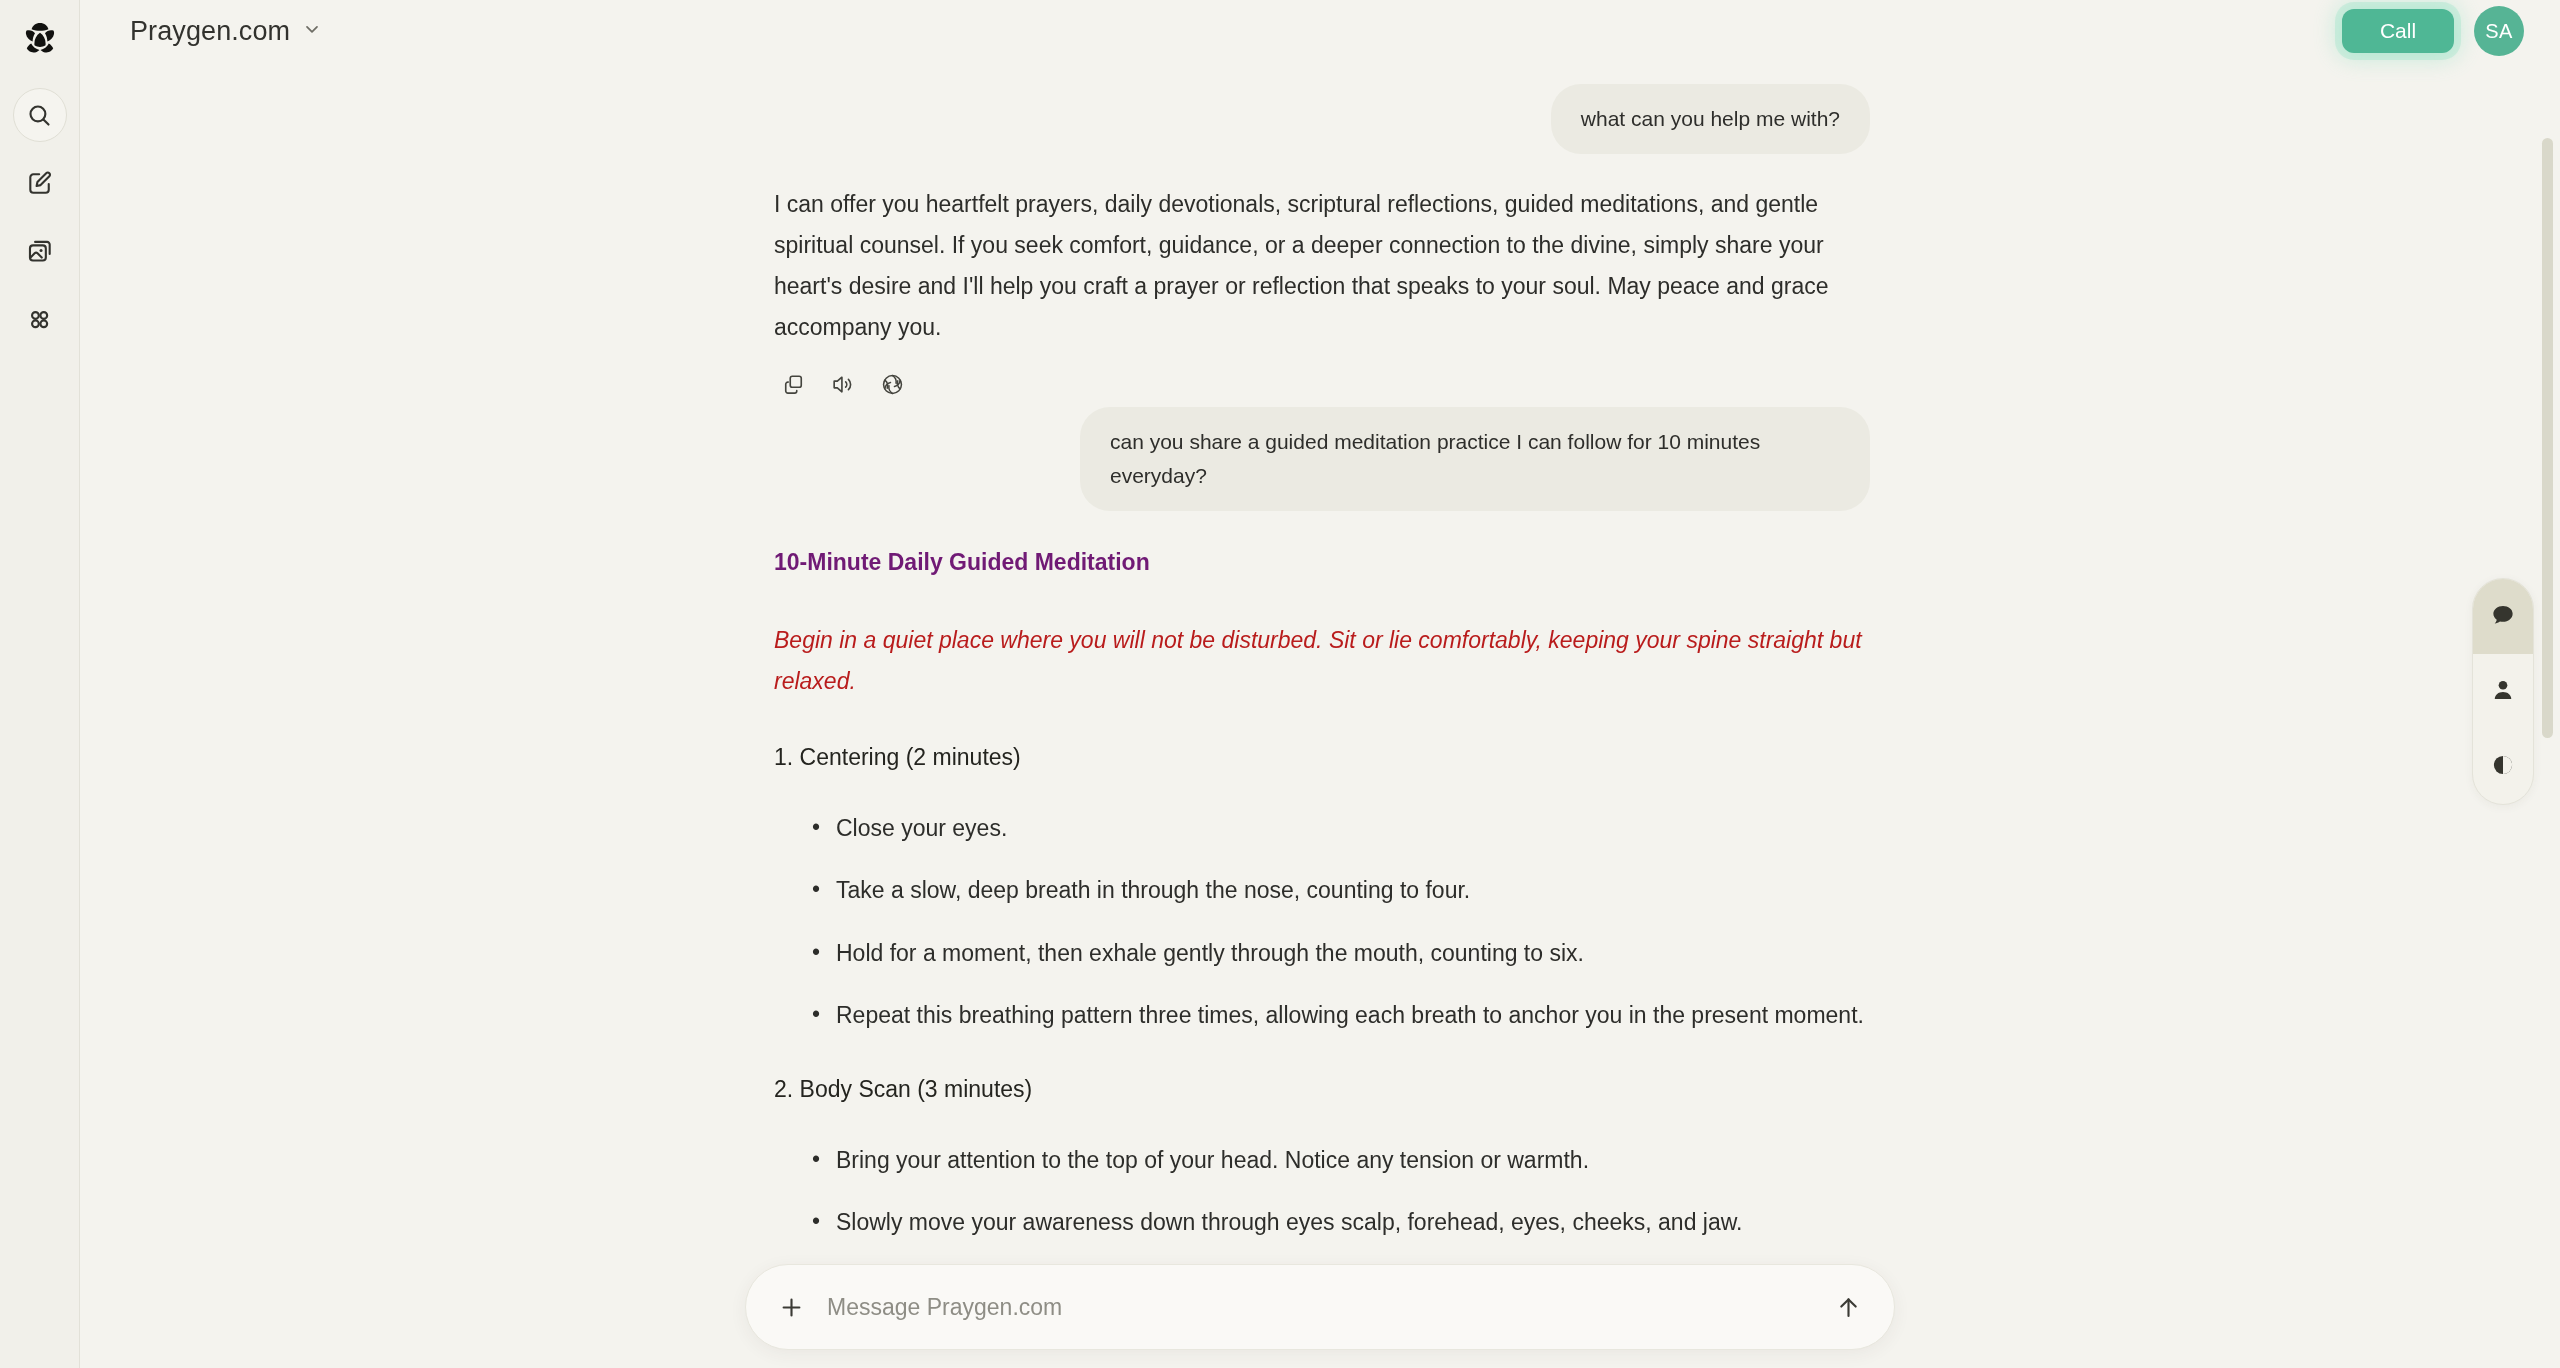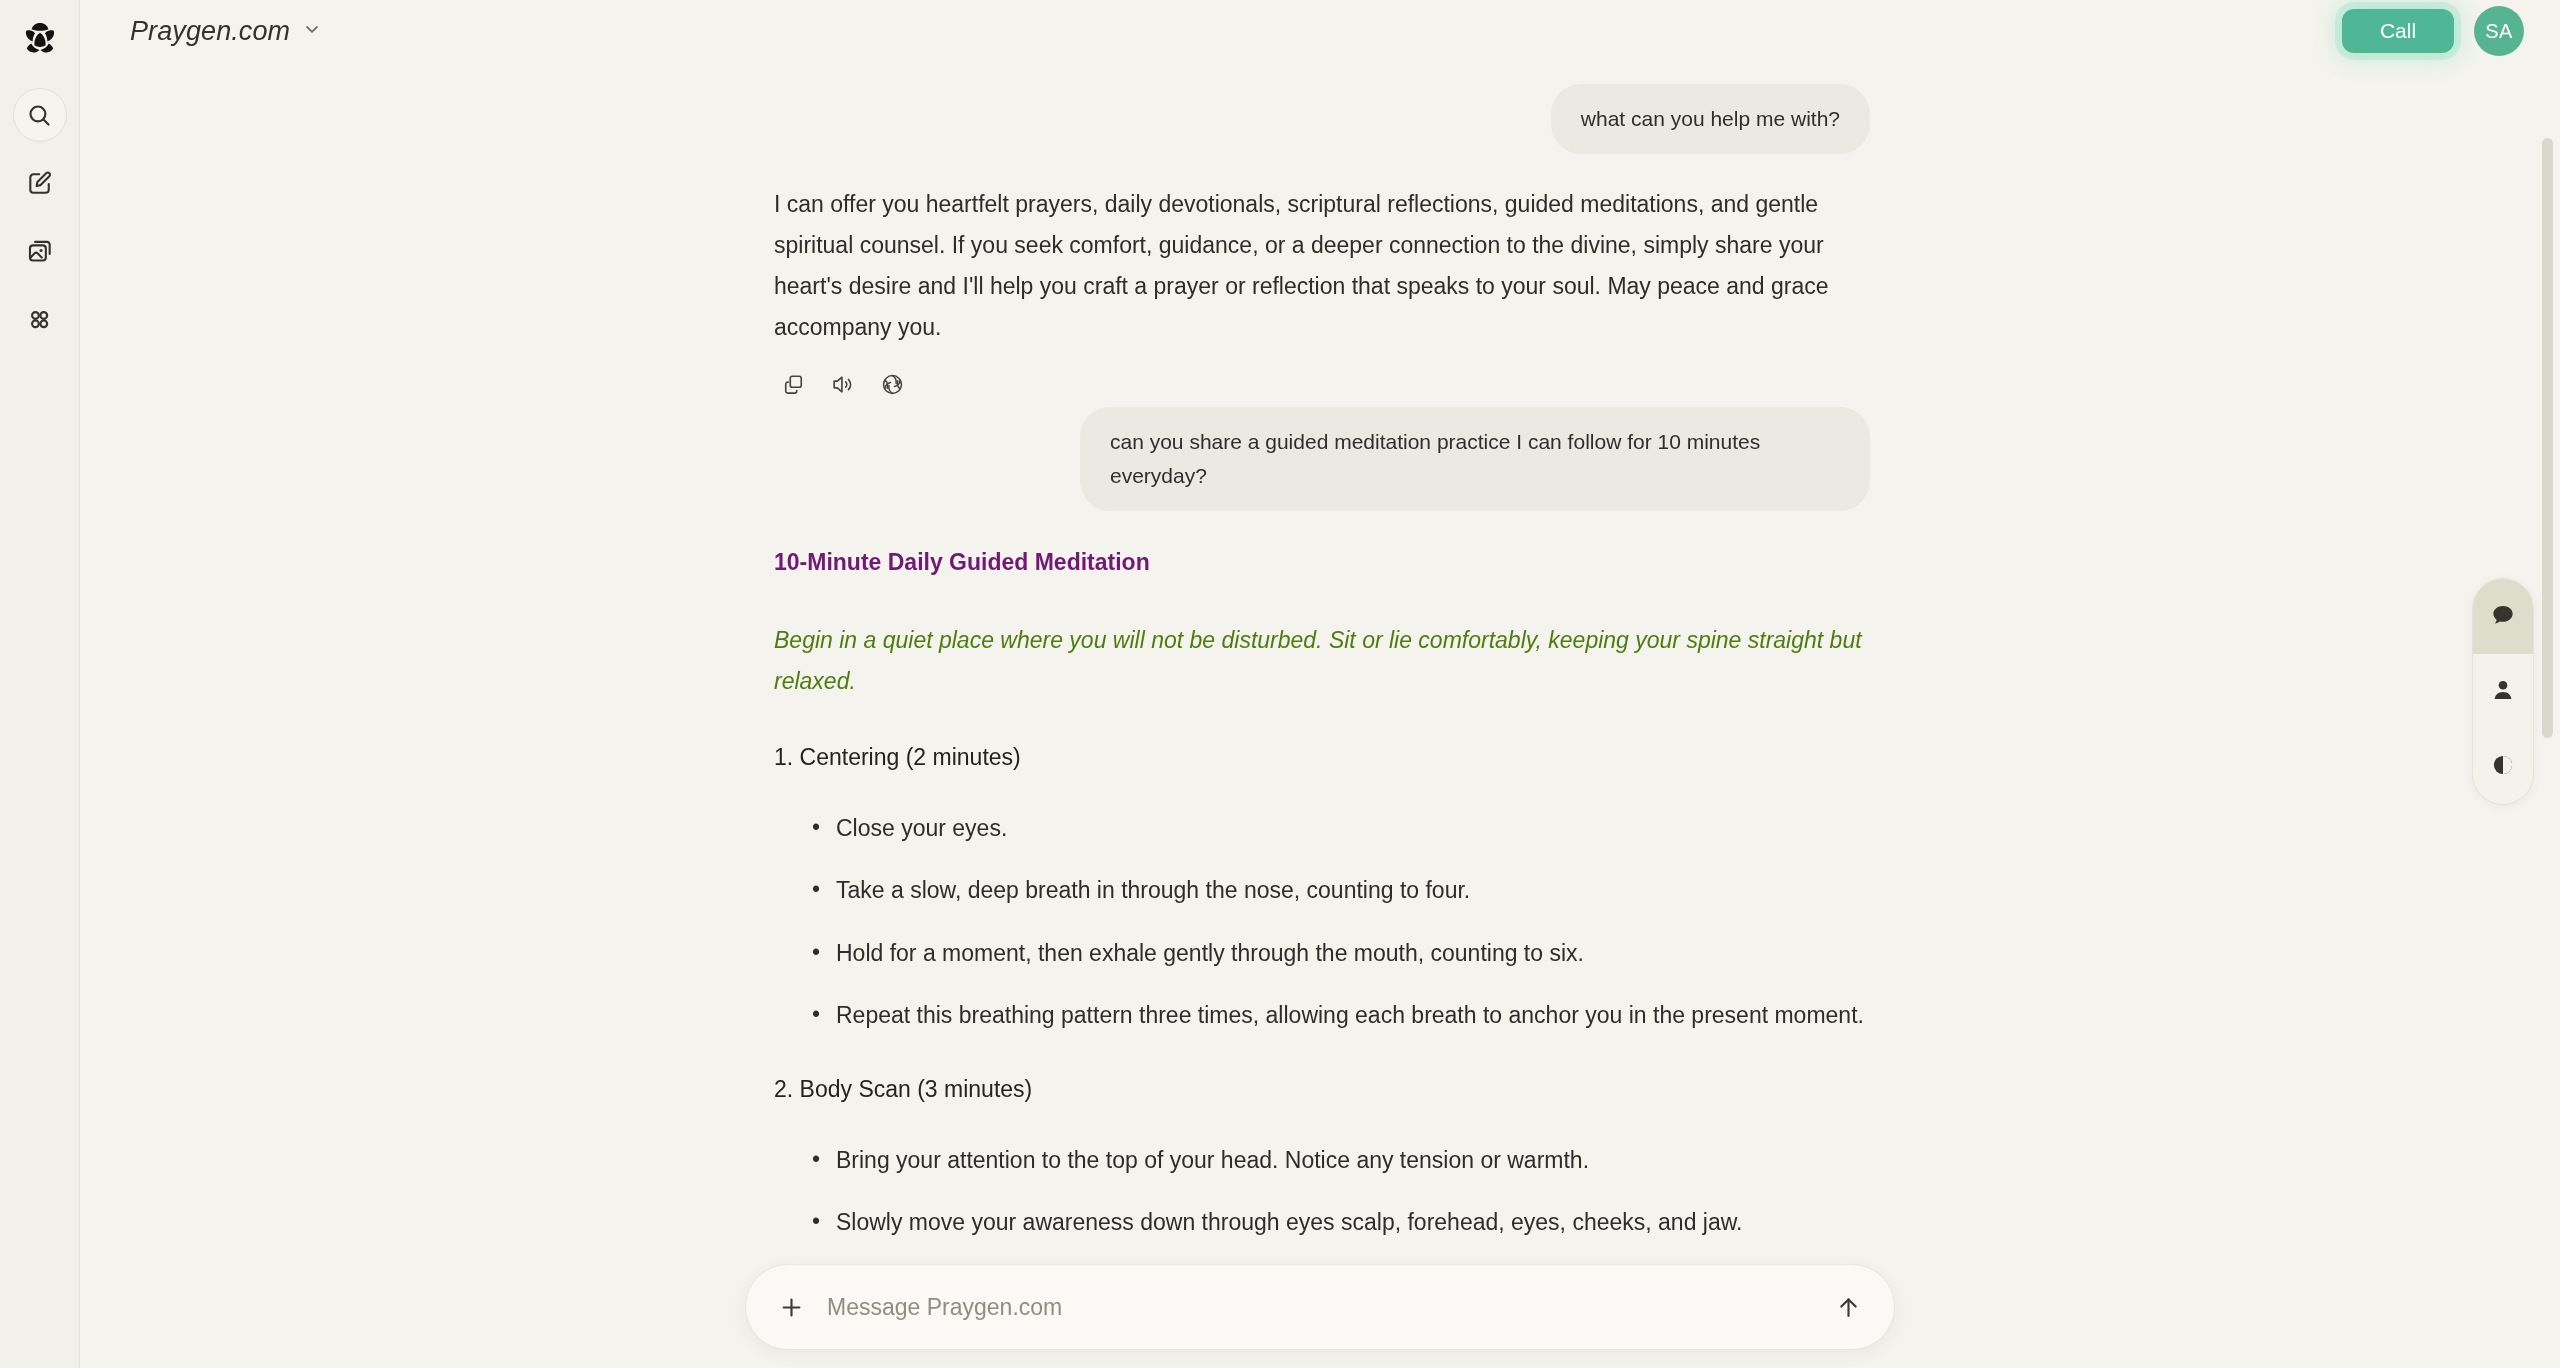--- a/index.html
+++ b/index.html
@@ -43,21 +43,21 @@
   }
 
   
   .topbar {
     position: absolute; top: 0; left: 0; right: 0; height: 62px;
     display: flex; align-items: center; z-index: 6;
     background: #F4F3EE;
   }
   .brand {
     display: flex; align-items: center; gap: 12px;
-    margin-left: 50px; cursor: pointer; font-style: italic;
+    margin-left: 50px; cursor: pointer;
   }
   .brand-name { font-size: 27px; color: #32322E; letter-spacing: .1px; }
   .chev { display: block; }
   .topbar-right {
     margin-left: auto; display: flex; align-items: center; gap: 20px;
     margin-right: 36px;
   }
   .call-btn {
     height: 44px; min-width: 112px; padding: 0 30px;
     border: none; border-radius: 12px;
@@ -105,21 +105,21 @@
   }
   .act { cursor: pointer; display: flex; }
 
   .doc { margin-top: 38px; padding: 0 4px; }
   .doc h3 {
     font-size: 23px; font-weight: bold; color: #701a75;
     margin-bottom: 44px;
   }
   .doc .intro {
     font-style: italic; font-size: 23px; line-height: 1.78;
-    color: #4d7c0f; margin-bottom: 42px;
+    color: #b91c1c; margin-bottom: 42px;
   }
   .doc h4 {
     font-size: 23px; font-weight: normal; color: #24241F;
     margin: 0 0 38px 0;
   }
   .doc ul { list-style: none; margin: 0 0 40px 0; padding: 0; }
   .doc li {
     position: relative; padding-left: 62px;
     font-size: 23px; line-height: 1.72; color: #2D2D2A;
     margin-bottom: 23px;

